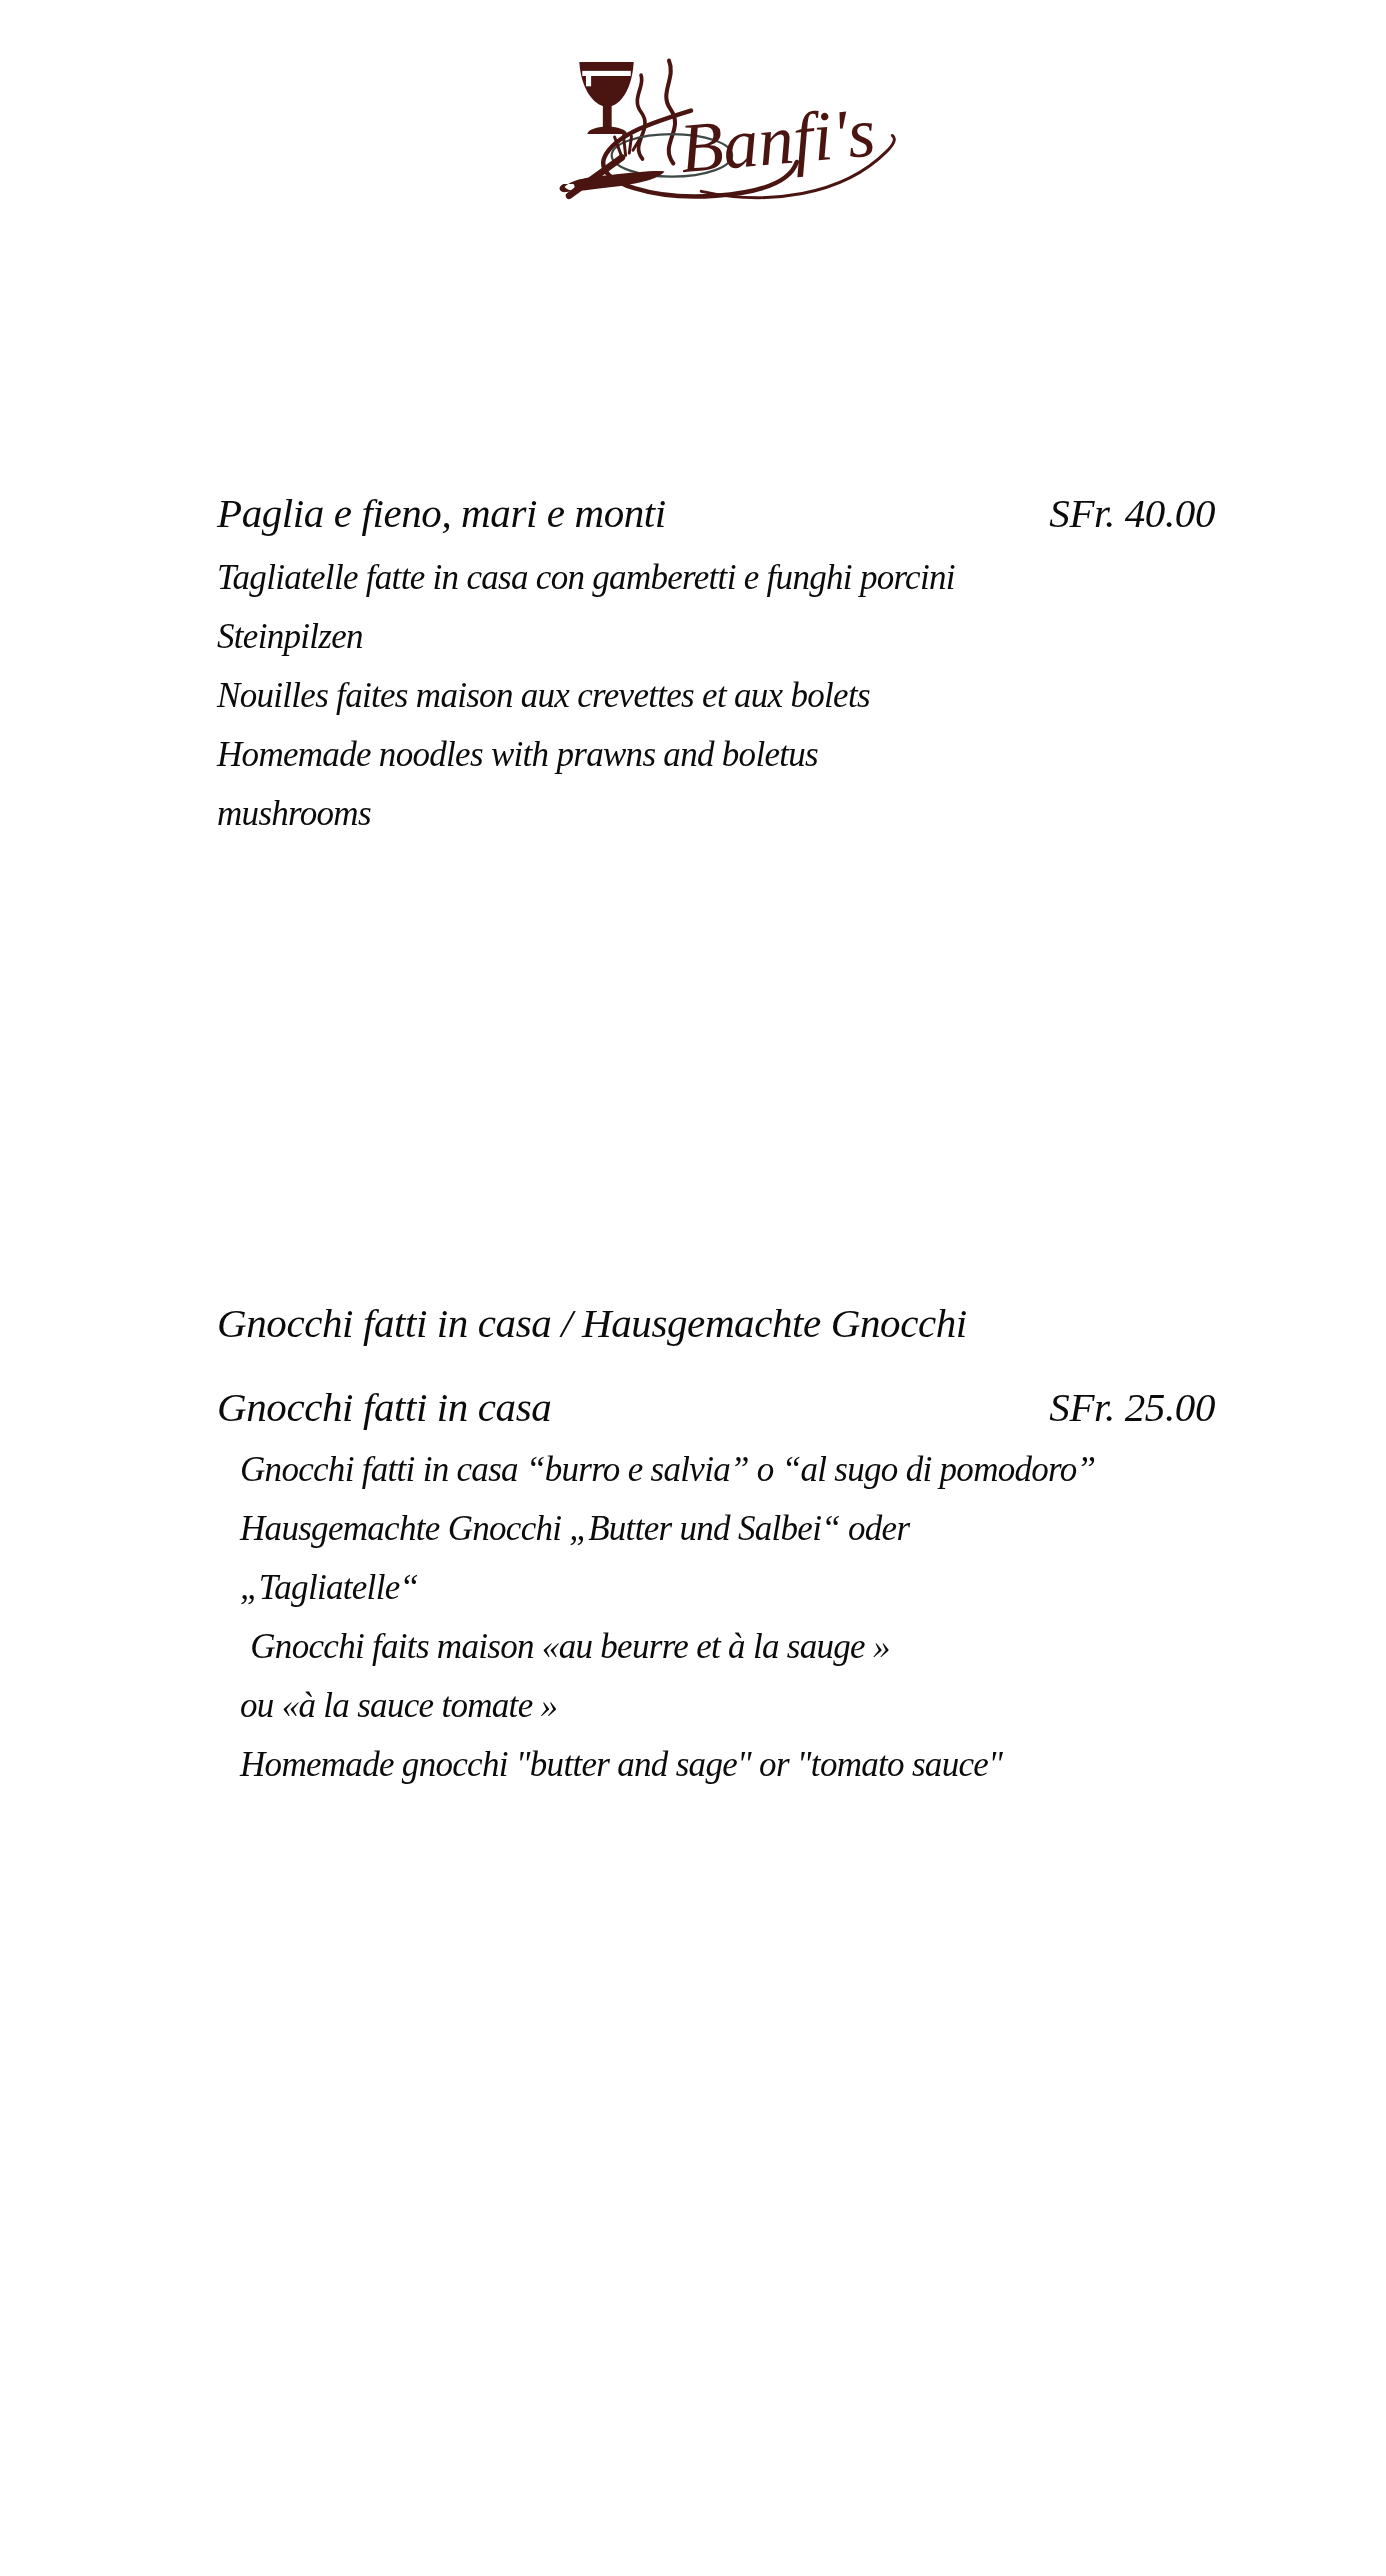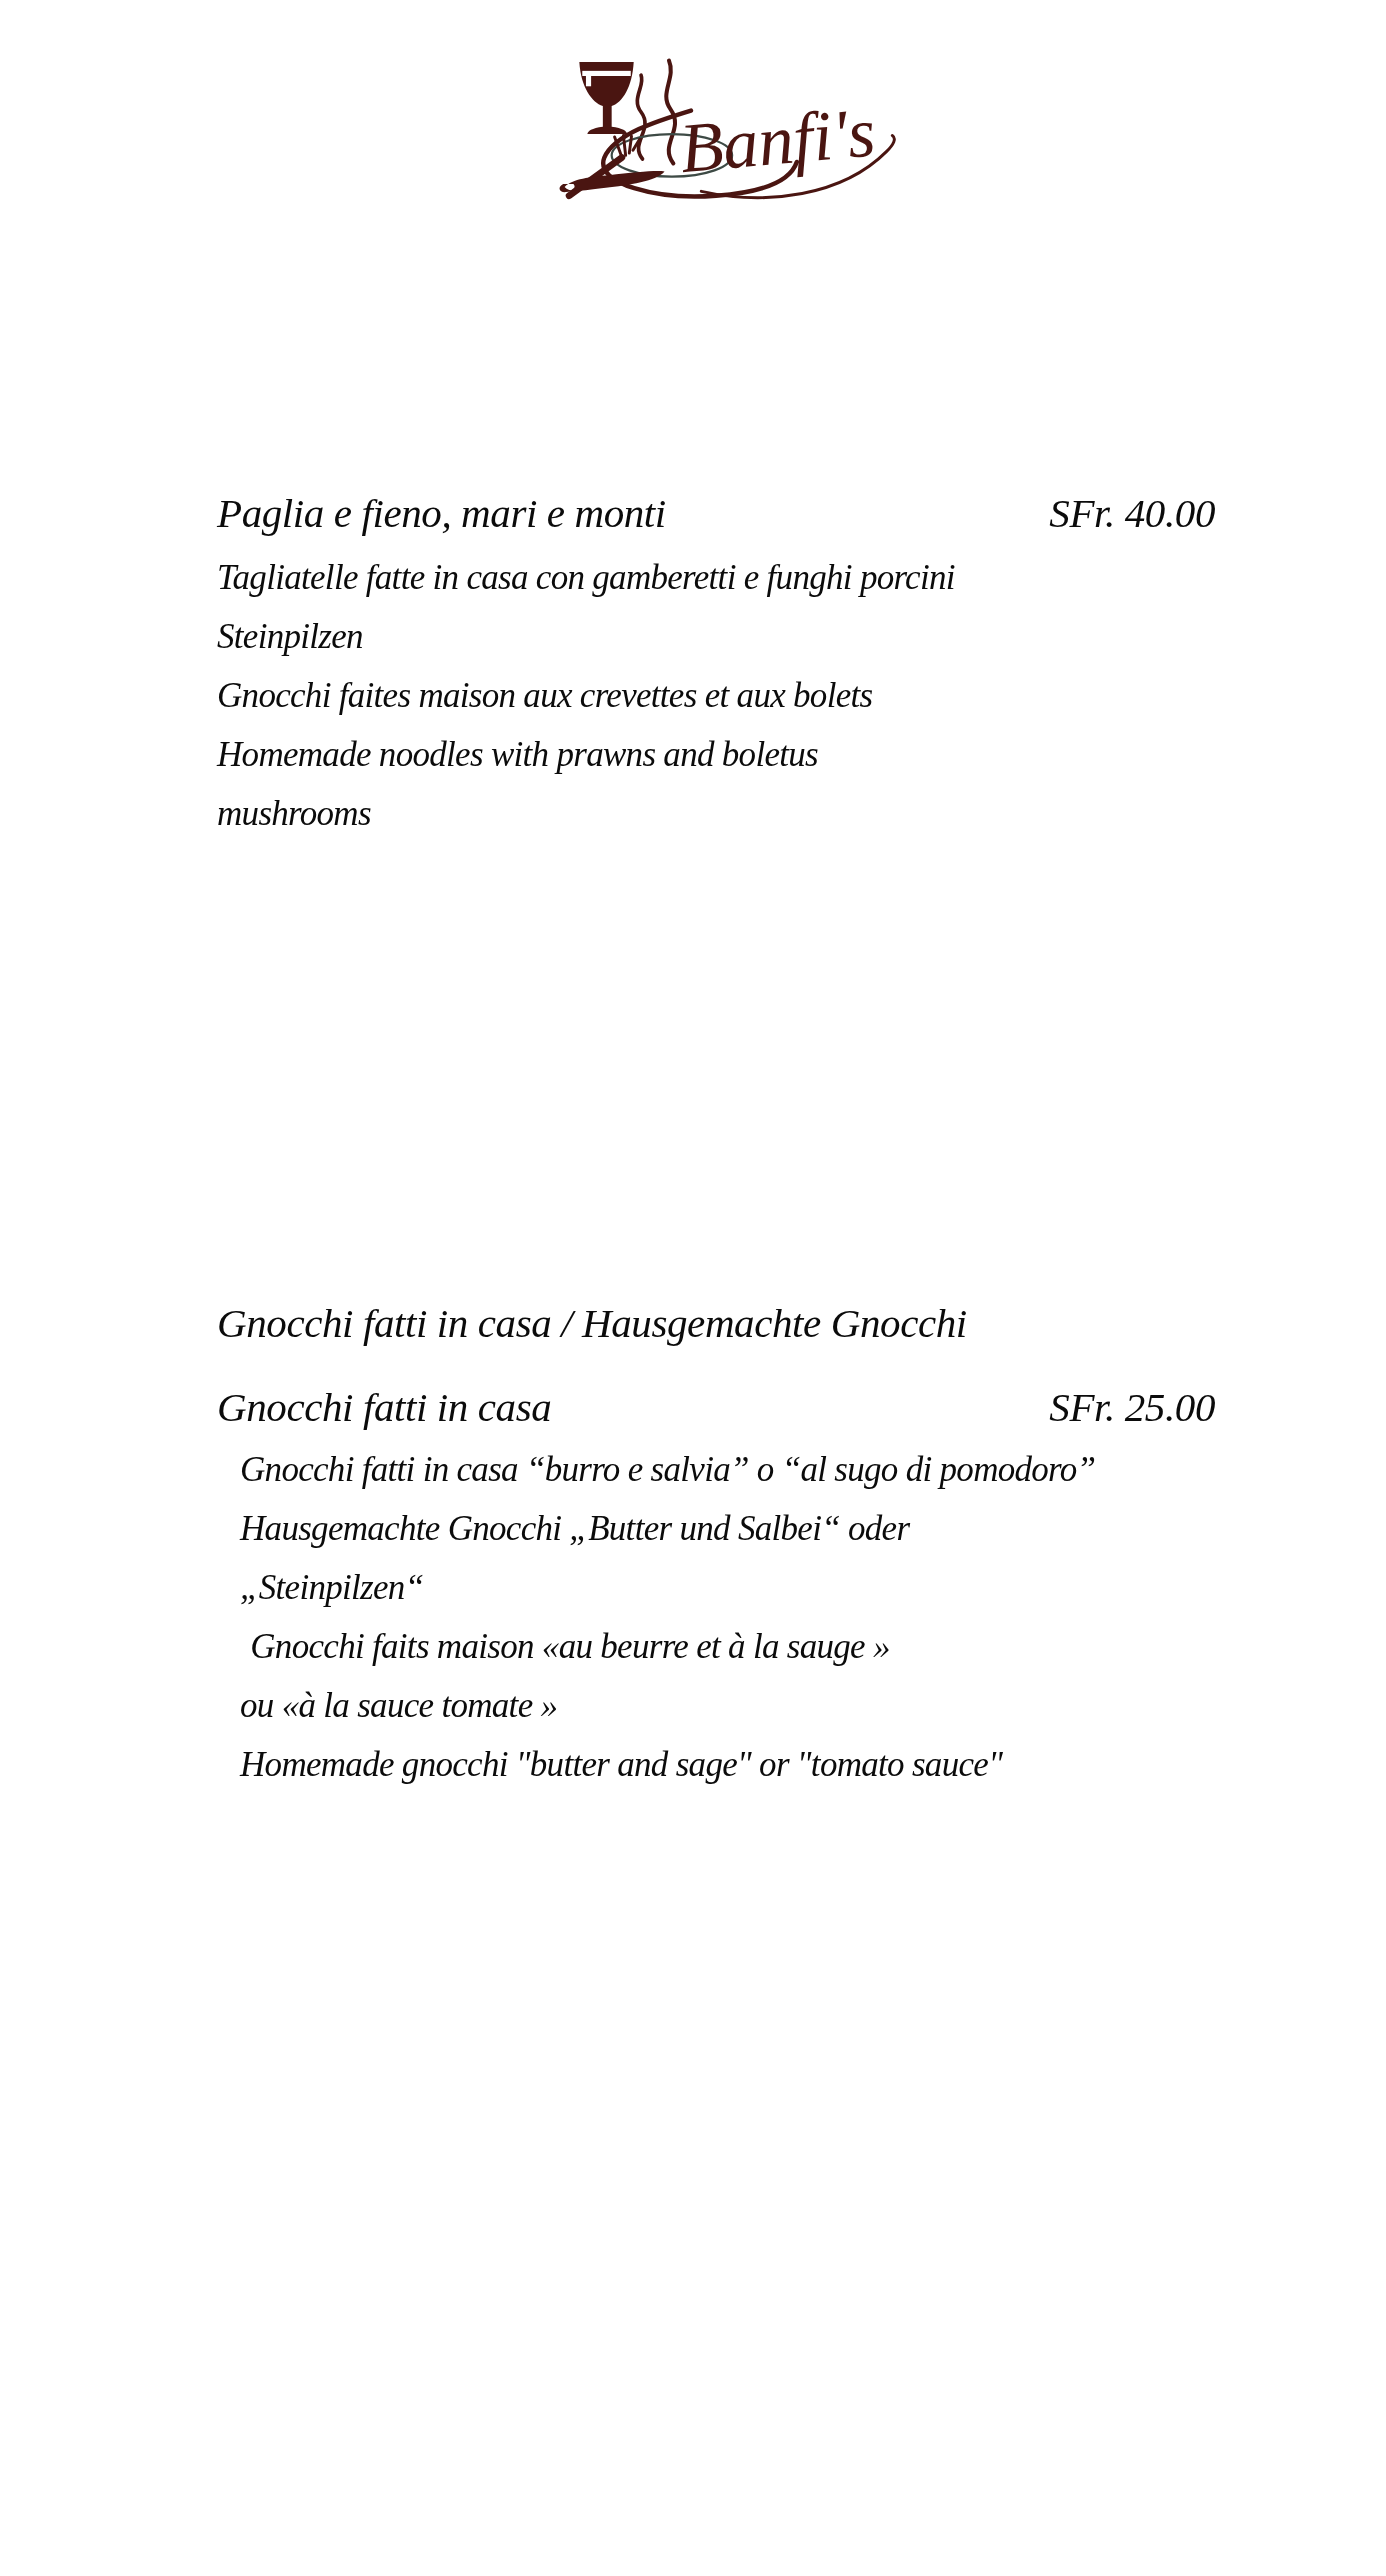--- a/index.html
+++ b/index.html
@@ -107,33 +107,33 @@
 </svg>
 
 <div class="item-row row-1">
   <span class="item-title">Paglia e fieno, mari e monti</span>
   <span class="item-price">SFr. 40.00</span>
 </div>
 
 <div class="desc-block desc-1">
   <div class="desc-line">Tagliatelle fatte in casa con gamberetti e funghi porcini</div>
   <div class="desc-line">Steinpilzen</div>
-  <div class="desc-line">Gnocchi faites maison aux crevettes et aux bolets</div>
+  <div class="desc-line">Nouilles faites maison aux crevettes et aux bolets</div>
   <div class="desc-line">Homemade noodles with prawns and boletus</div>
   <div class="desc-line">mushrooms</div>
 </div>
 
 <div class="section-heading heading-1">Gnocchi fatti in casa / Hausgemachte Gnocchi</div>
 
 <div class="item-row row-2">
   <span class="item-title">Gnocchi fatti in casa</span>
   <span class="item-price">SFr. 25.00</span>
 </div>
 
 <div class="desc-block desc-2">
   <div class="desc-line">Gnocchi fatti in casa “burro e salvia” o “al sugo di pomodoro”</div>
   <div class="desc-line">Hausgemachte Gnocchi „Butter und Salbei“ oder</div>
-  <div class="desc-line">„Steinpilzen“</div>
+  <div class="desc-line">„Tagliatelle“</div>
   <div class="desc-line indent-sm">Gnocchi faits maison «au beurre et à la sauge »</div>
   <div class="desc-line">ou «à la sauce tomate »</div>
   <div class="desc-line">Homemade gnocchi "butter and sage" or "tomato sauce"</div>
 </div>
 
 
 </body></html>

